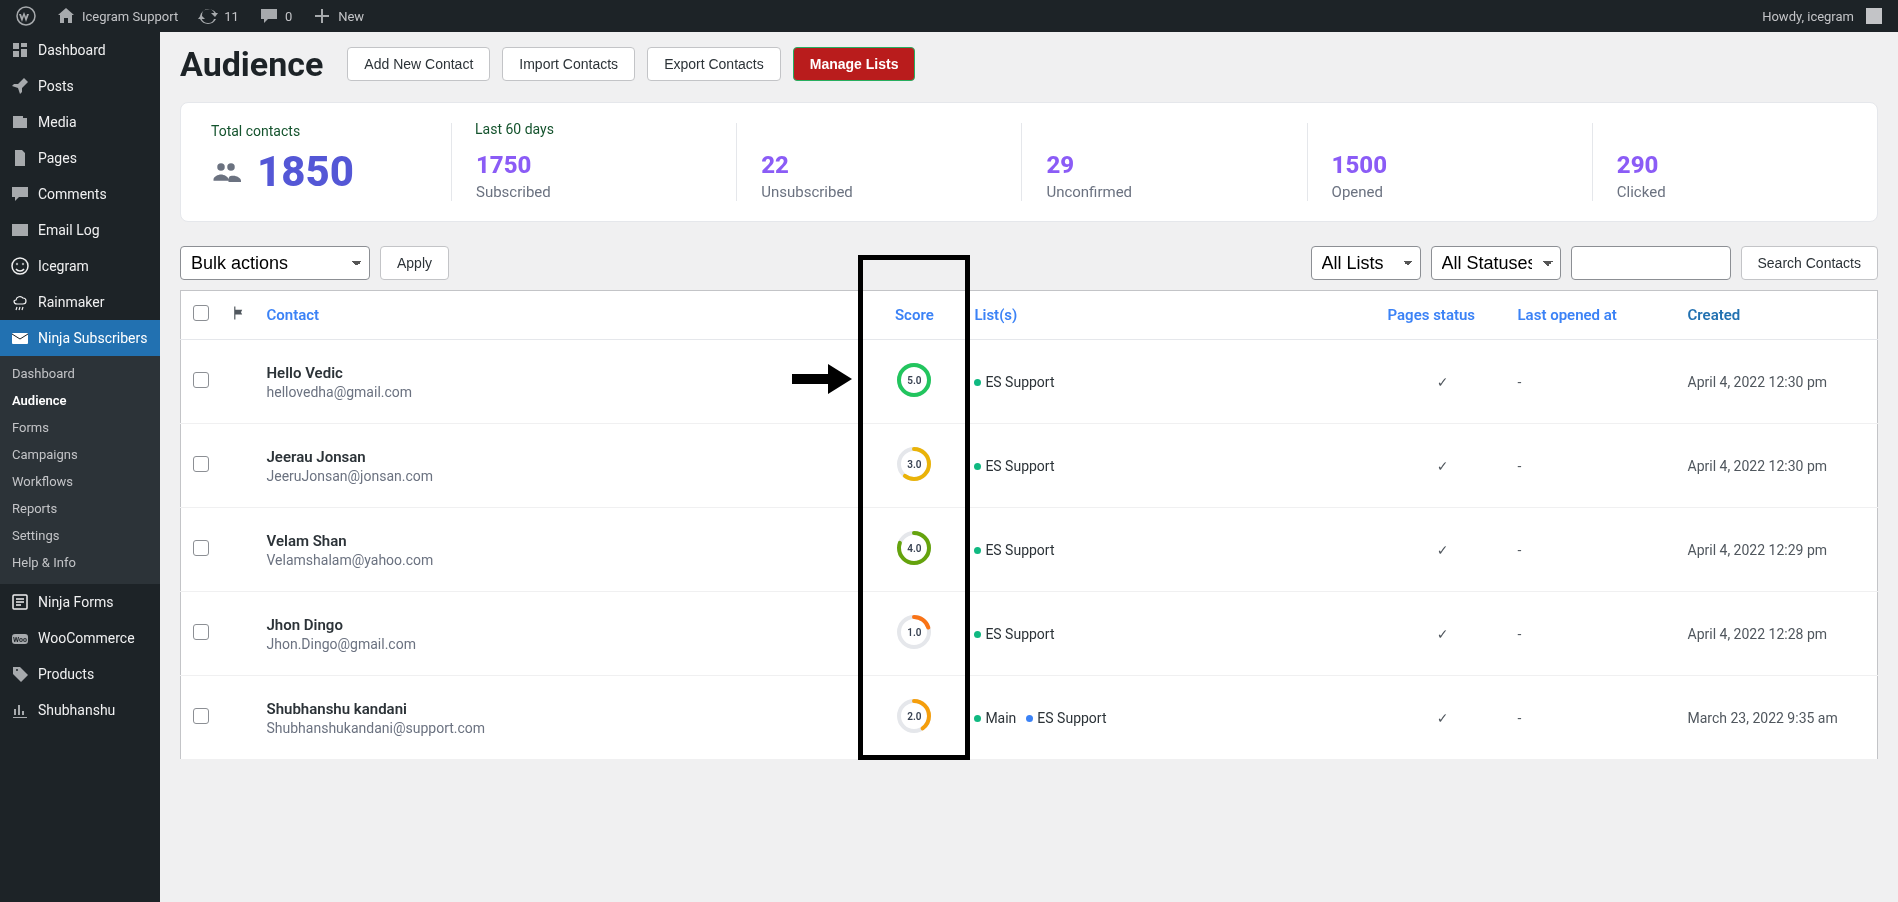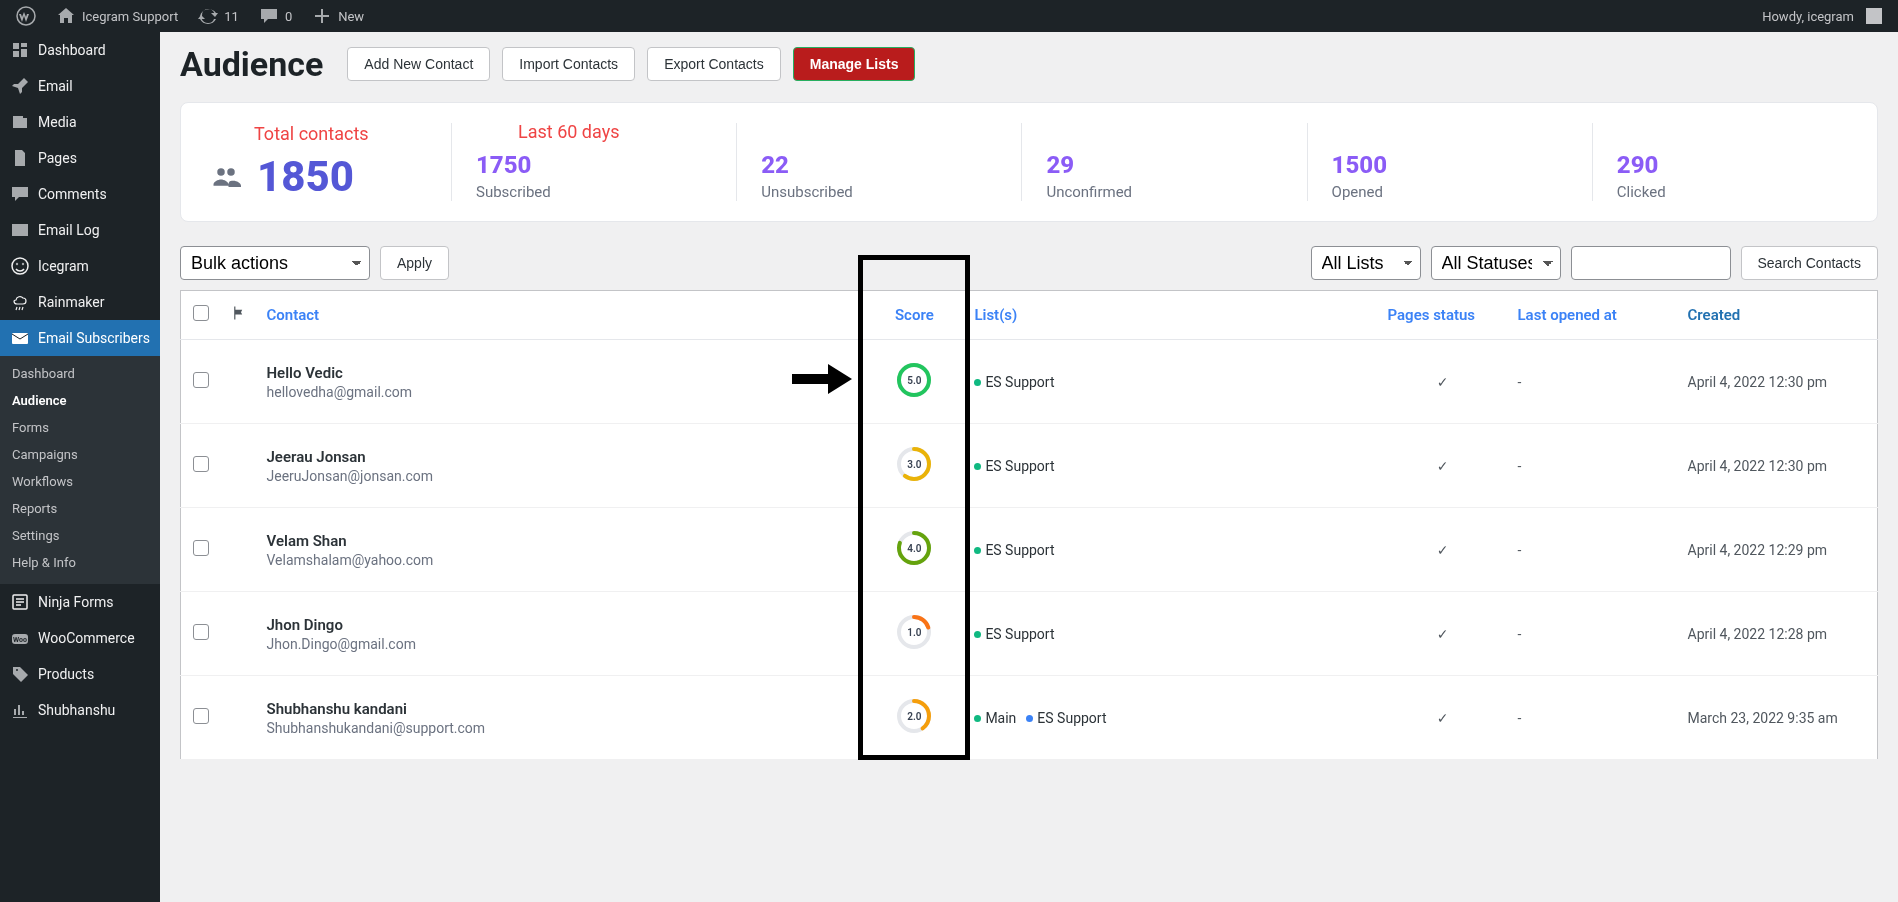--- a/index.html
+++ b/index.html
@@ -27,21 +27,21 @@
 
 .main { margin-left: 160px; padding: 0 20px 20px; }
 .page-head { display: flex; align-items: center; gap: 12px; padding: 12px 0 18px; }
 .page-title { font-size: 34px; font-weight: 700; color: #1d2327; margin-right: 12px; }
 .btn { border: 1px solid #c3c4c7; background: #fff; border-radius: 4px; padding: 8px 16px; font-size: 14px; cursor: pointer; color: #2c3338; }
 .btn-primary { background: #b91c1c; color: #fff; border-color: #27ae60; font-weight: 600; }
 
 
 .stats { background: #fff; border: 1px solid #e5e7eb; border-radius: 8px; display: flex; padding: 20px 0; margin-bottom: 24px; }
 .stat-total { padding: 0 30px; min-width: 270px; }
-.stat-label { color: #ef4444; font-size: 18px; margin-bottom: 8px; margin-left: 43px; }
+.stat-label { color: #14532d; font-size: 14px; margin-bottom: 8px; }
 .stat-total .big { display: flex; align-items: center; gap: 16px; }
 .stat-total .big-num { font-size: 42px; font-weight: 800; color: #5457d6; }
 .stat-total .big svg { width: 30px; height: 30px; fill: #6b7280; }
 .stat-cols { flex: 1; display: flex; }
 .stat-col { flex: 1; padding: 0 24px; border-left: 1px solid #e5e7eb; }
 .stat-col .num { font-size: 24px; font-weight: 800; color: #8b5cf6; margin-top: 28px; }
 .stat-col .lbl { color: #6b7280; font-size: 15px; margin-top: 4px; }
 .stat-wrap60 { position: relative; }
 .stat-wrap60 .stat-label { position: absolute; left: 24px; top: -2px; }
 
@@ -139,21 +139,21 @@
         </svg>
       </span>
       <span>Dashboard</span>
     </div>
     <div class="sb-item">
       <span class="sb-icon">
         <svg viewBox="0 0 20 20">
           <path d="M14 2l4 4-6 6v4l-2 2-2-6-6-2 2-2h4z"></path>
         </svg>
       </span>
-      <span>Email</span>
+      <span>Posts</span>
     </div>
     <div class="sb-item">
       <span class="sb-icon">
         <svg viewBox="0 0 20 20">
           <path d="M3 4h10v2h4v10H3zM5 8l2 3 2-2 3 4H5z"></path>
         </svg>
       </span>
       <span>Media</span>
     </div>
     <div class="sb-item">
@@ -199,21 +199,21 @@
       </span>
       <span>Rainmaker</span>
     </div>
     <div class="sb-item active">
       <span class="sb-icon">
         <svg viewBox="0 0 20 20">
           <rect x="2" y="5" width="16" height="11" rx="1"></rect>
           <path d="M2 6l8 5 8-5" fill="none" stroke="#1d2327" stroke-width="1"></path>
         </svg>
       </span>
-      <span>Email Subscribers</span>
+      <span>Ninja Subscribers</span>
     </div>
     <div class="sb-sub">
       <div class="sb-sub-item">Dashboard</div>
       <div class="sb-sub-item current">Audience</div>
       <div class="sb-sub-item">Forms</div>
       <div class="sb-sub-item">Campaigns</div>
       <div class="sb-sub-item">Workflows</div>
       <div class="sb-sub-item">Reports</div>
       <div class="sb-sub-item">Settings</div>
       <div class="sb-sub-item">Help &amp; Info</div>

